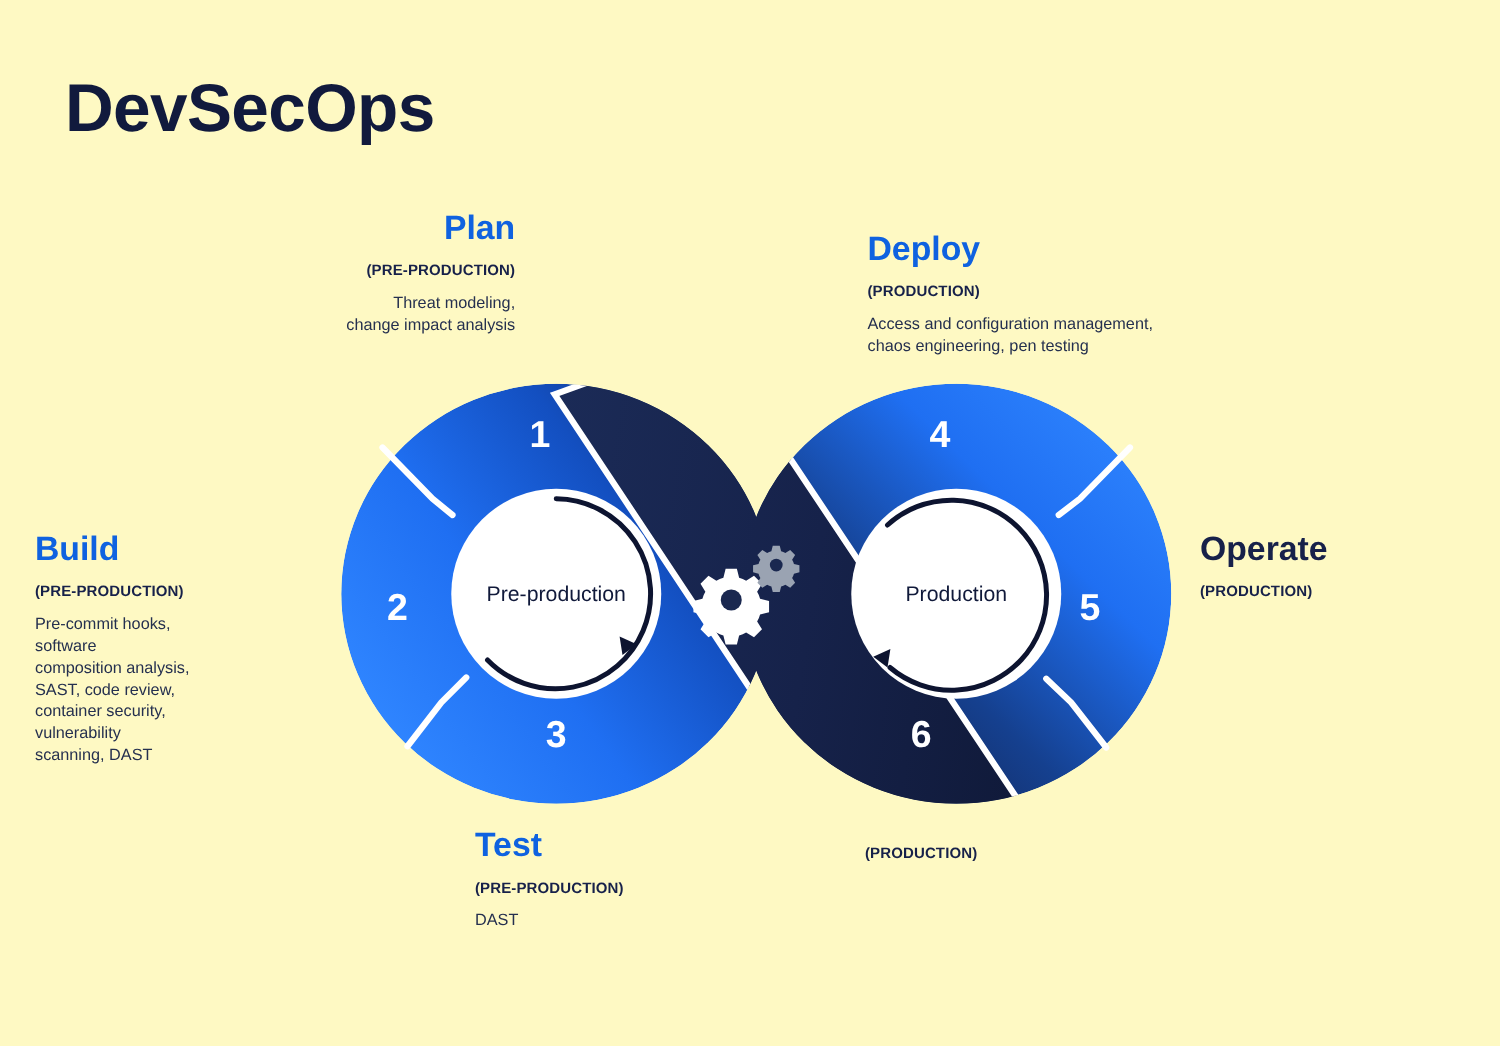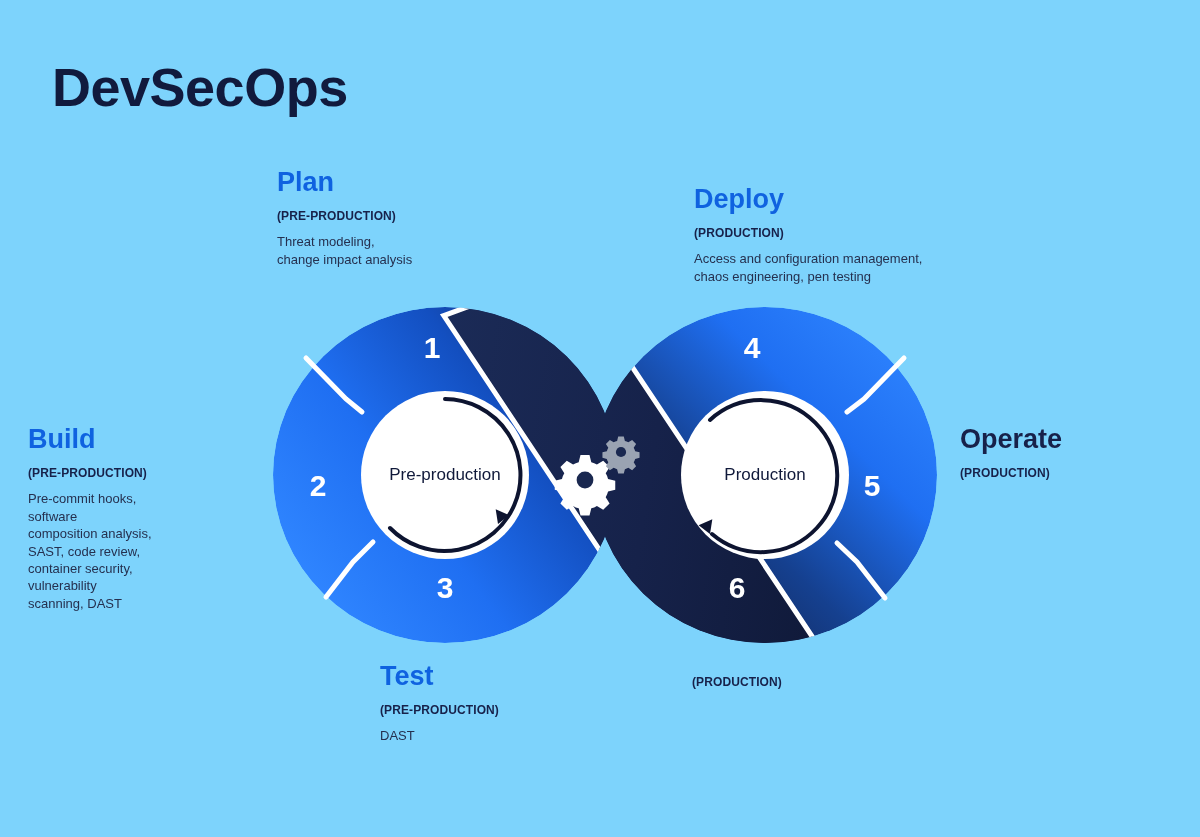--- a/index.html
+++ b/index.html
@@ -12,21 +12,21 @@
     height: 837px;
     position: relative;
     font-family: "Liberation Sans", sans-serif;
     overflow: hidden;
   }
   #stage {
     position: absolute;
     left: 0; top: 0;
     width: 1200px;
     height: 837px;
-    background: #7dd3fc;
+    background: #fef9c3;
   }
 
   
   #page-title {
     position: absolute;
     left: 52px;
     top: 60px;
     font-size: 54px;
     font-weight: 700;
     letter-spacing: -0.5px;
@@ -60,21 +60,21 @@
   .stage-desc {
     font-size: 13px;
     font-weight: 400;
     line-height: 1.34;
     color: #25304f;
     margin: 0;
     white-space: pre-line;
   }
 
   
-  #block-plan    { left: 277px; top: 168px; }
+  #block-plan    { left: 277px; top: 168px; text-align: right; }
   #block-deploy  { left: 694px; top: 185px; }
   #block-build   { left: 28px;  top: 425px; width: 250px; }
   #block-operate { left: 960px; top: 425px; width: 235px; }
   #block-test    { left: 380px; top: 662px; }
   #block-monitor { left: 692px; top: 662px; }
 
   
   #loop-wrap {
     position: absolute;
     left: 240px;

